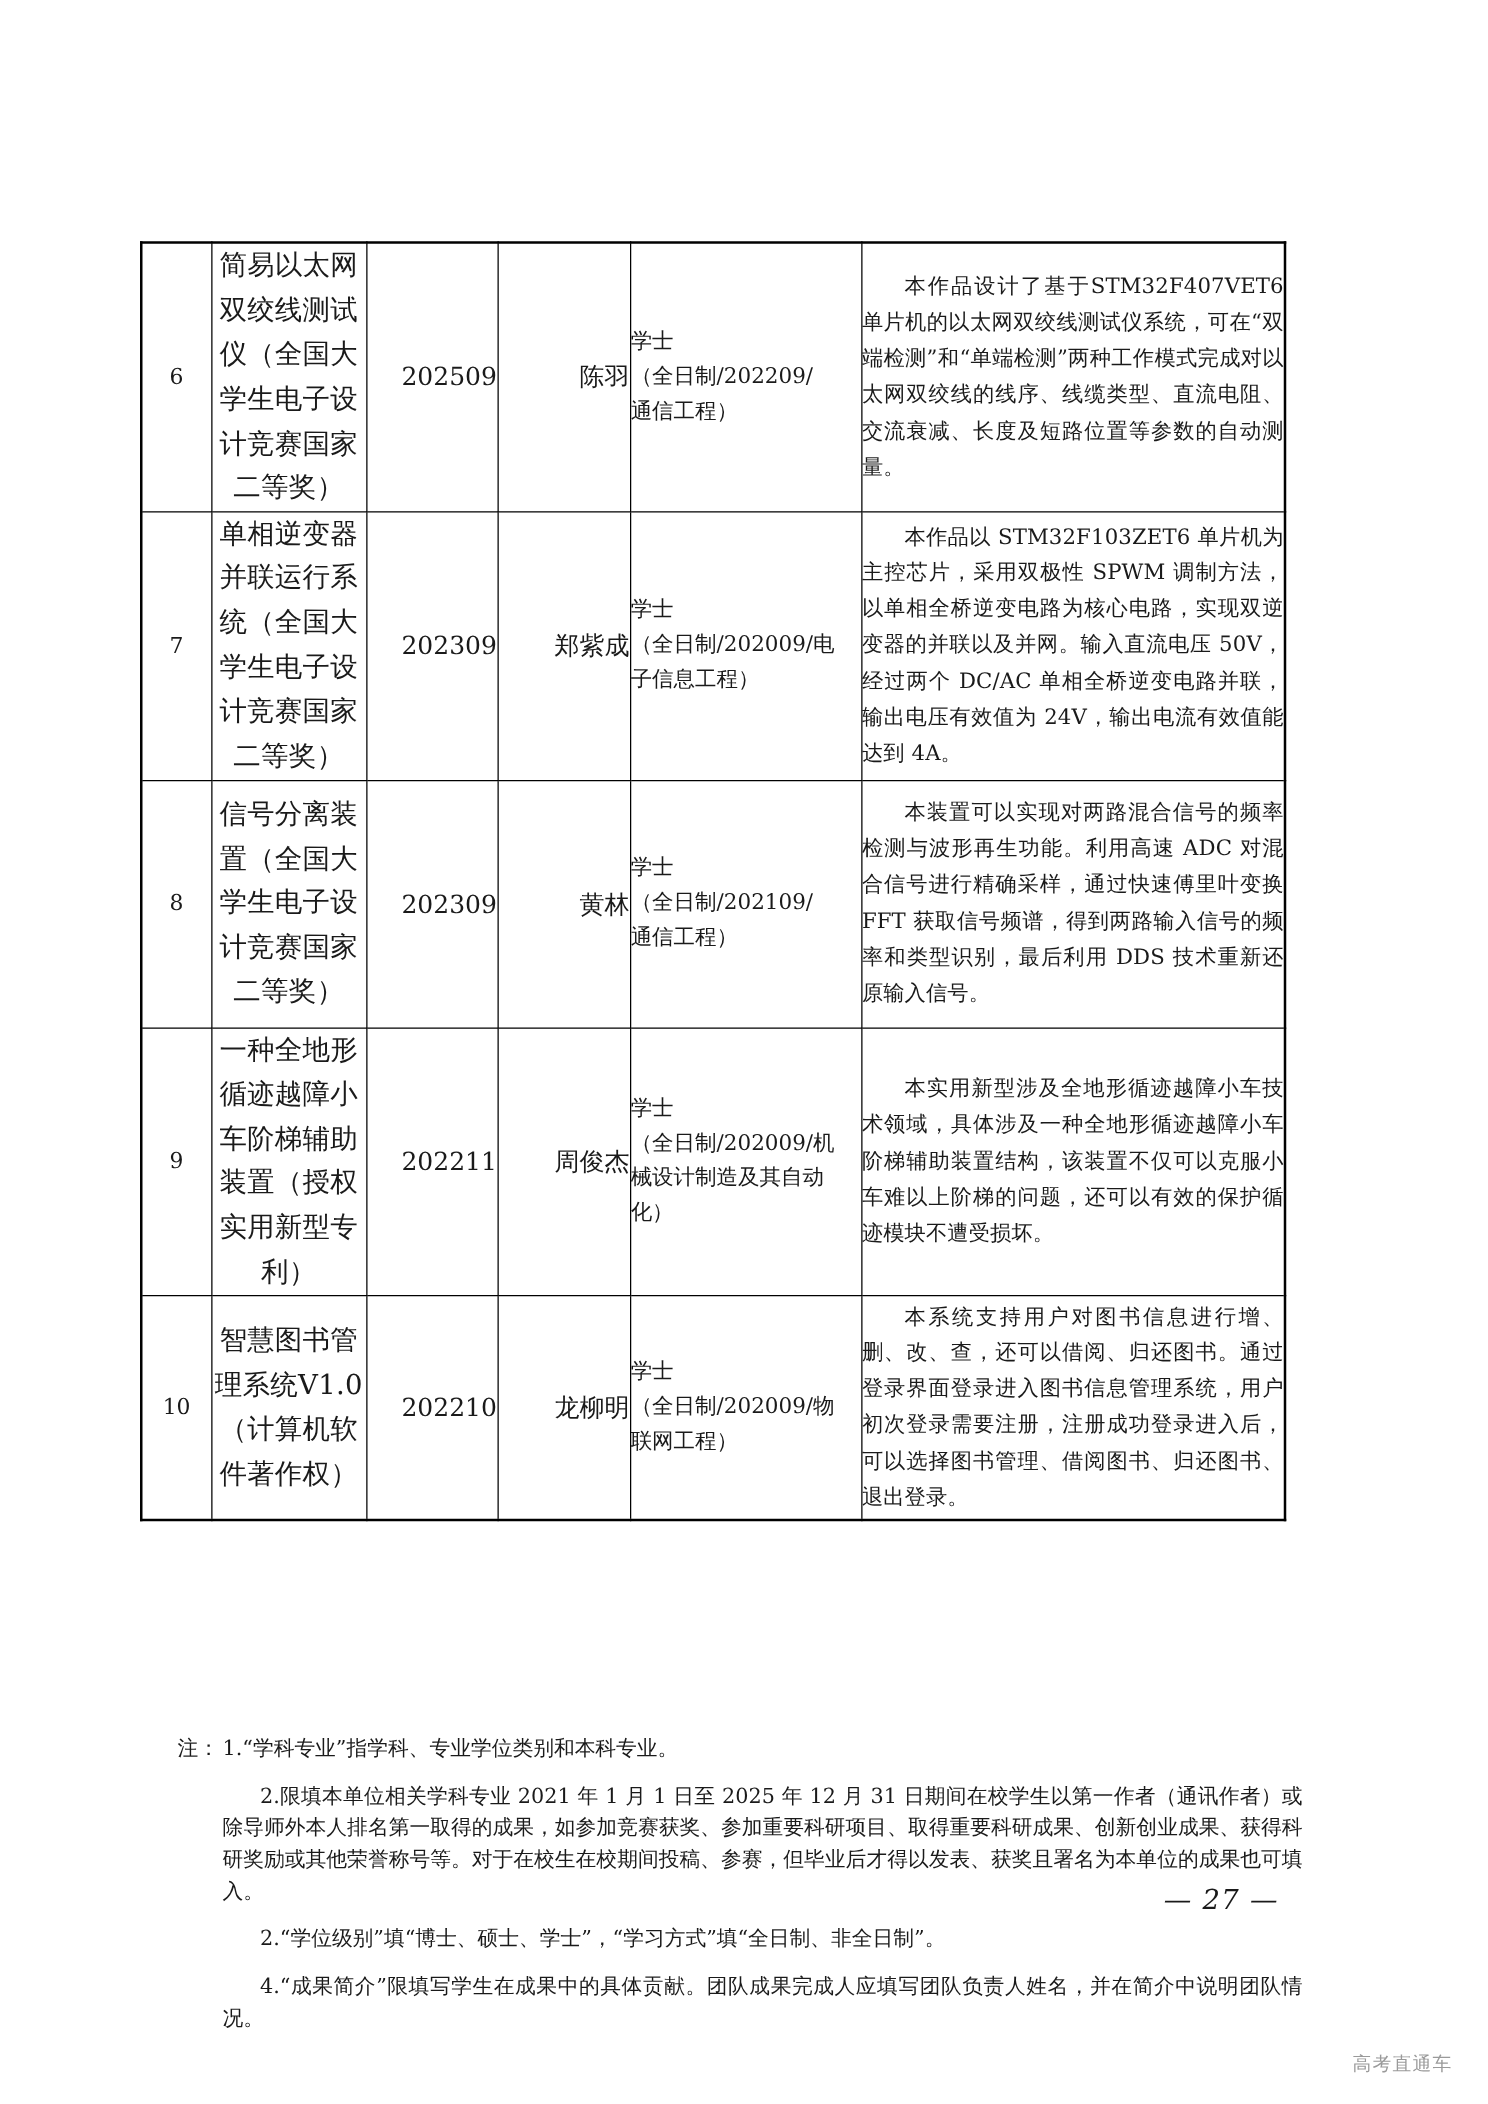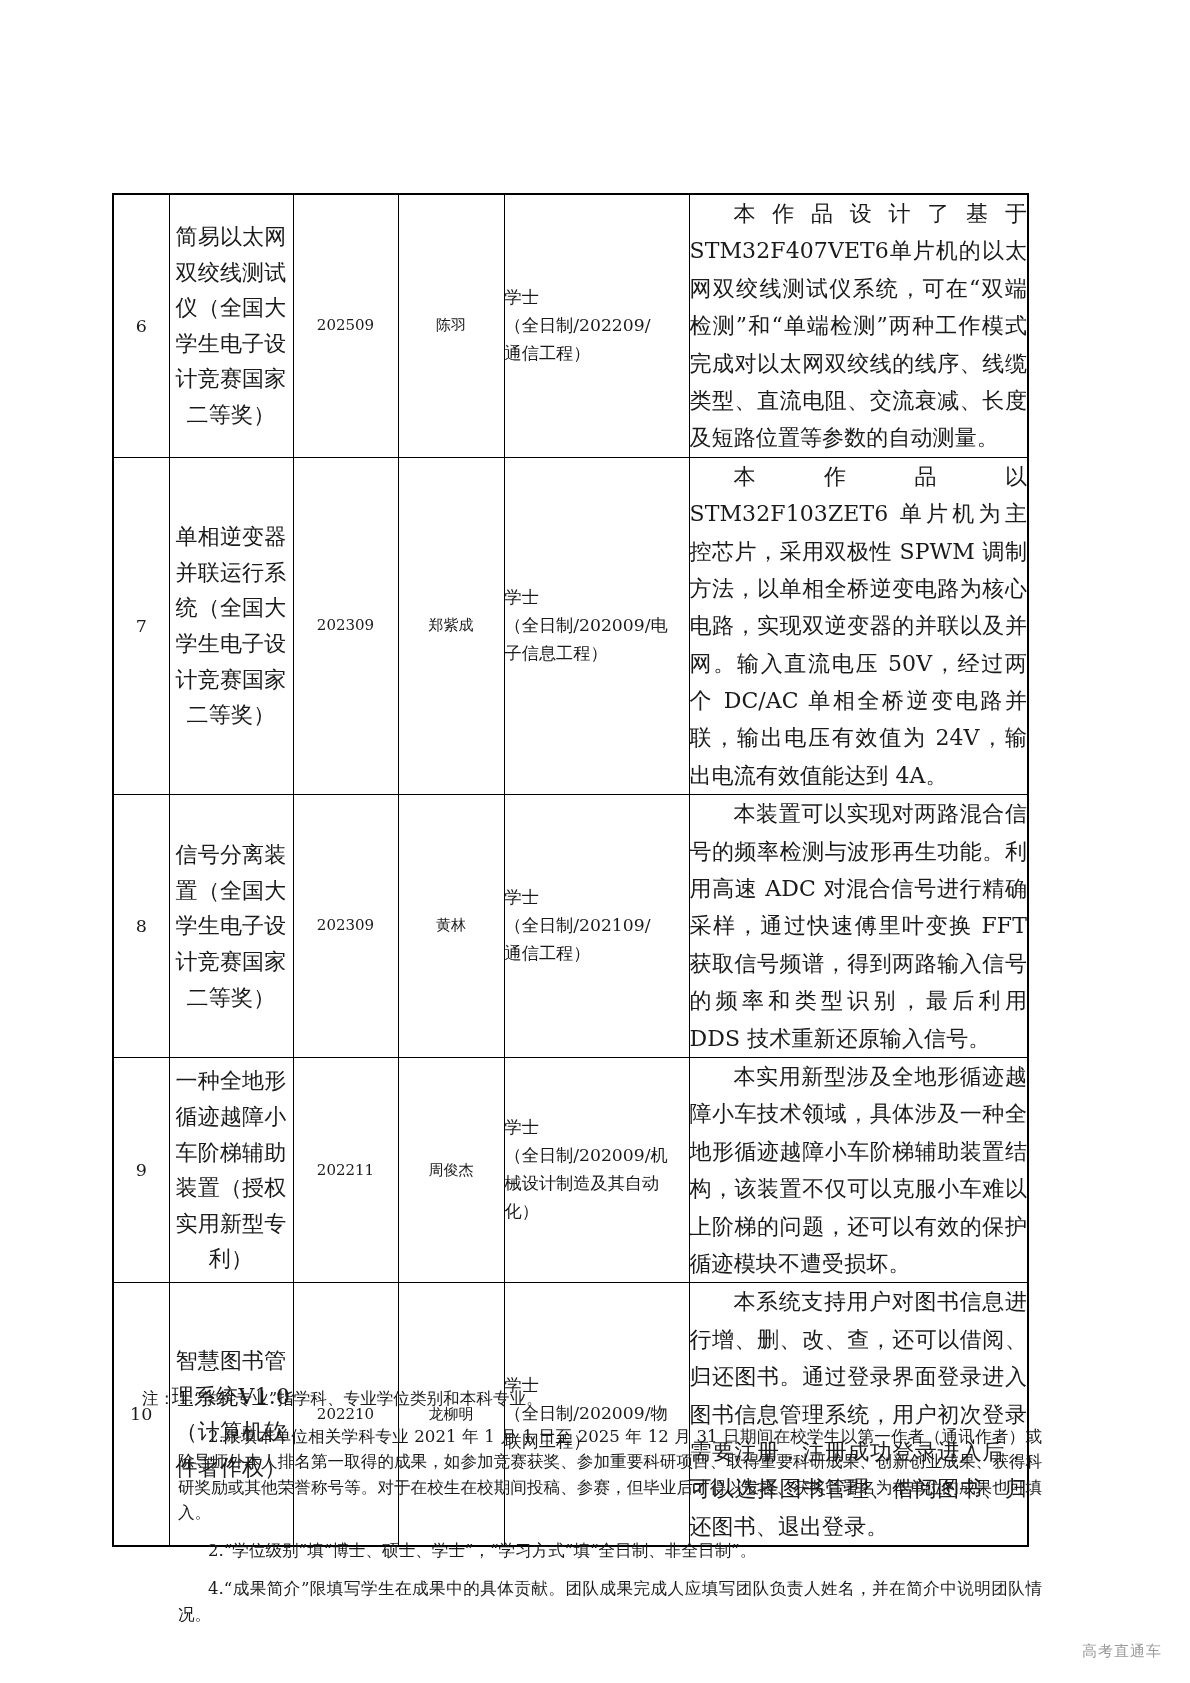--- a/index.html
+++ b/index.html
@@ -47,22 +47,22 @@
   }
 
   col.c-idx    { width: 56px; }
   col.c-title  { width: 124px; }
   col.c-no     { width: 105px; }
   col.c-name   { width: 106px; }
   col.c-major  { width: 185px; }
   col.c-desc   { width: 339px; }
 
   .cell-center {
-    text-align: center;
-    font-size: 15px;
+    text-align: right;
+    font-size: 20px;
     line-height: 1.55;
     padding: 6px 4px;
   }
   .cell-idx {
     text-align: center;
     font-size: 17.5px;
     padding: 4px 2px;
   }
   .cell-title {
     text-align: center;
@@ -73,21 +73,21 @@
   }
   .cell-major {
     text-align: left;
     font-size: 17.2px;
     line-height: 1.62;
     padding: 6px 8px;
   }
   .cell-desc {
     text-align: justify;
     text-align-last: left;
-    font-size: 22px;
+    font-size: 17px;
     line-height: 1.70;
     padding: 7px 9px 7px 9px;
     text-indent: 2em;
     letter-spacing: 0.1px;
     hyphens: none;
   }
 
   .row-6  td { height: 196px; }
   .row-7  td { height: 205px; }
   .row-8  td { height: 197px; }
@@ -237,15 +237,16 @@
   <div class="notes">
     <div class="note-head-row note-line">
       <div class="note-label">注：</div>
       <div class="note-body">1.“学科专业”指学科、专业学位类别和本科专业。</div>
     </div>
     <div class="note-line note-indent-hang" style="padding-left:66px; text-indent:30px;">2.限填本单位相关学科专业 2021 年 1 月 1 日至 2025 年 12 月 31 日期间在校学生以第一作者（通讯作者）或除导师外本人排名第一取得的成果，如参加竞赛获奖、参加重要科研项目、取得重要科研成果、创新创业成果、获得科研奖励或其他荣誉称号等。对于在校生在校期间投稿、参赛，但毕业后才得以发表、获奖且署名为本单位的成果也可填入。</div>
     <div class="note-line" style="padding-left:96px;">2.“学位级别”填“博士、硕士、学士”，“学习方式”填“全日制、非全日制”。</div>
     <div class="note-line note-indent-hang" style="padding-left:66px; text-indent:30px;">4.“成果简介”限填写学生在成果中的具体贡献。团队成果完成人应填写团队负责人姓名，并在简介中说明团队情况。</div>
   </div>
 
+  <div class="page-number">— 27 —</div>
   <div class="watermark">高考直通车</div>
 
 </div>
 
 </body></html>

